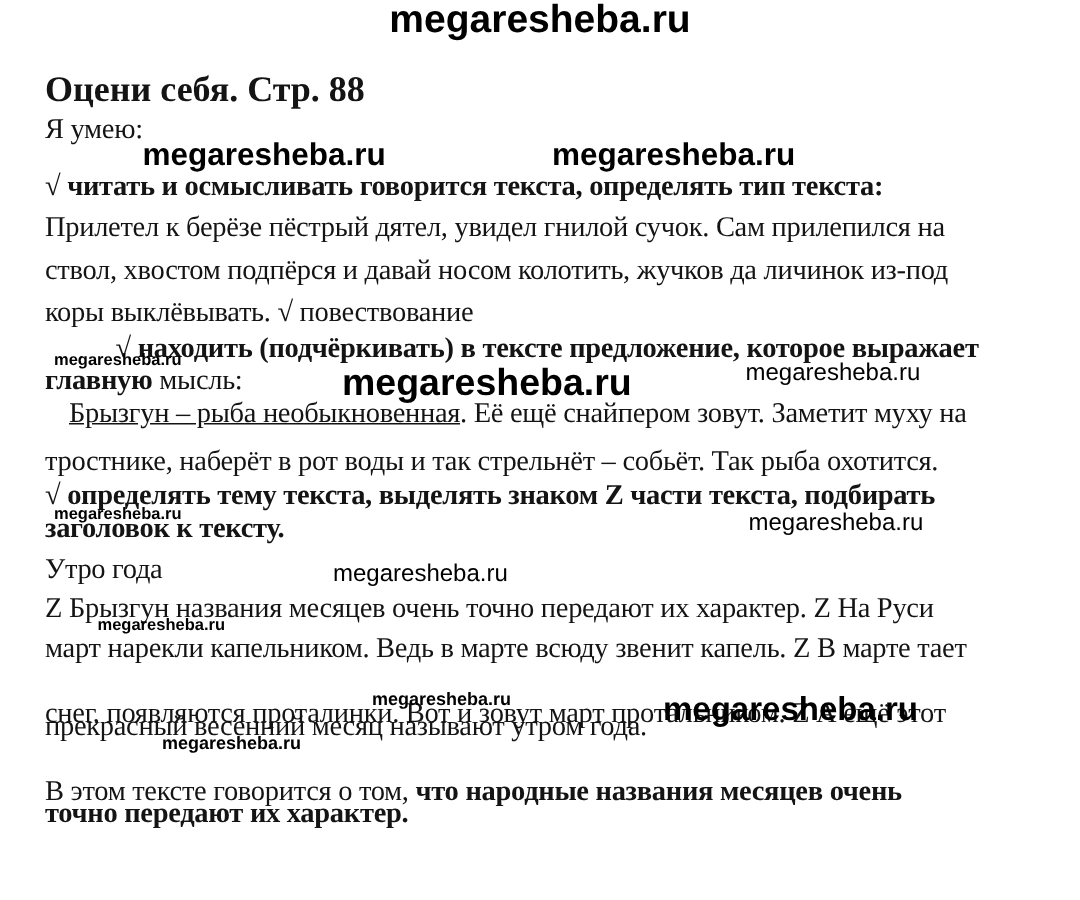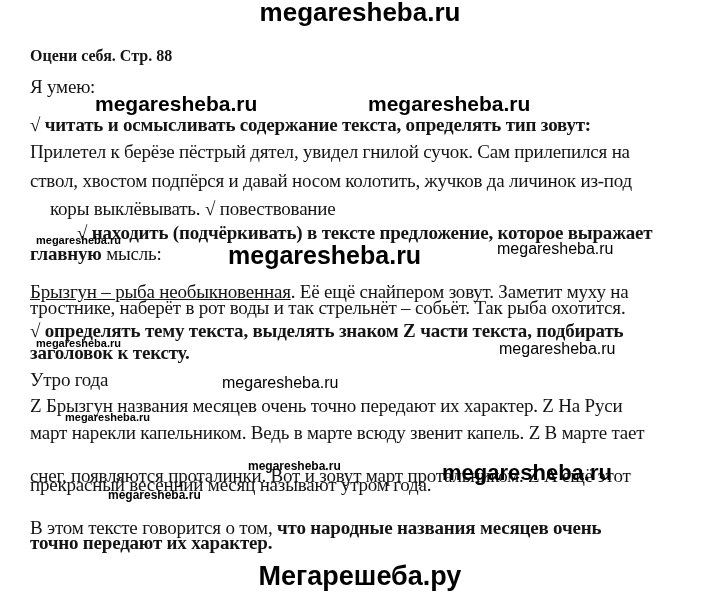--- a/index.html
+++ b/index.html
@@ -28,21 +28,21 @@
     width: 100%;
     text-align: center;
     font-family: "Liberation Sans", sans-serif;
     font-weight: bold;
     font-size: 27px;
     color: #000000;
   }
   .section-title {
     position: absolute;
     left: 30px; top: 47px;
-    font-size: 16px;
+    font-size: 24px;
     font-weight: bold;
     white-space: nowrap;
   }
   .line {
     position: absolute;
     left: 30px;
     white-space: nowrap;
     font-size: 19px;
     line-height: 23px;
     letter-spacing: -0.2px;
@@ -62,27 +62,27 @@
 <body>
 
 <div class="page">
 
   <div class="header-wm">megaresheba.ru</div>
 
   <div class="section-title">Оцени себя. Стр. 88</div>
 
   <div id="lines">
       <div class="line" style="top: 75px;"><span>Я умею:</span></div>
-      <div class="line" style="top: 113px;"><span class="b">√ читать и осмысливать содержание текста, определять тип зовут:</span></div>
+      <div class="line" style="top: 113px;"><span class="b">√ читать и осмысливать говорится текста, определять тип текста:</span></div>
       <div class="line" style="top: 140px;"><span>Прилетел к берёзе пёстрый дятел, увидел гнилой сучок. Сам прилепился на</span></div>
       <div class="line" style="top: 169px; text-align: right;"><span>ствол, хвостом подпёрся и давай носом колотить, жучков да личинок из-под</span></div>
-      <div class="line" style="top: 197px; margin-left: 20px;"><span>коры выклёвывать. √ повествование</span></div>
+      <div class="line" style="top: 197px;"><span>коры выклёвывать. √ повествование</span></div>
       <div class="line" style="top: 221px; margin-left: 47px;"><span class="b">√ находить (подчёркивать) в тексте предложение, которое выражает</span></div>
       <div class="line" style="top: 242px;"><span class="b">главную </span><span>мысль:</span></div>
-      <div class="line" style="top: 280px;"><span class="u">Брызгун – рыба необыкновенная</span><span>. Её ещё снайпером зовут. Заметит муху на</span></div>
+      <div class="line" style="top: 264px; margin-left: 16px;"><span class="u">Брызгун – рыба необыкновенная</span><span>. Её ещё снайпером зовут. Заметит муху на</span></div>
       <div class="line" style="top: 296px;"><span>тростнике, наберёт в рот воды и так стрельнёт – собьёт. Так рыба охотится.</span></div>
       <div class="line" style="top: 319px;"><span class="b">√ определять тему текста, выделять знаком Z части текста, подбирать</span></div>
       <div class="line" style="top: 341px;"><span class="b">заголовок к тексту.</span></div>
       <div class="line" style="top: 368px;"><span>Утро года</span></div>
       <div class="line" style="top: 394px;"><span>Z Брызгун названия месяцев очень точно передают их характер. Z На Руси</span></div>
       <div class="line" style="top: 421px;"><span>март нарекли капельником. Ведь в марте всюду звенит капель. Z В марте тает</span></div>
       <div class="line" style="top: 464px;"><span>снег, появляются проталинки. Вот и зовут март протальником. Z А ещё этот</span></div>
       <div class="line" style="top: 473px;"><span>прекрасный весенний месяц называют утром года.</span></div>
       <div class="line" style="top: 516px;"><span>В этом тексте говорится о том, </span><span class="b">что народные названия месяцев очень</span></div>
       <div class="line" style="top: 531px;"><span class="b">точно передают их характер.</span></div>
@@ -96,15 +96,14 @@
       <div class="wm bold" style="left: 228px; top: 242px; font-size: 25px;">megaresheba.ru</div>
       <div class="wm bold" style="left: 36px; top: 337px; font-size: 11px;">megaresheba.ru</div>
       <div class="wm" style="left: 499px; top: 340px; font-size: 16px;">megaresheba.ru</div>
       <div class="wm" style="left: 222px; top: 374px; font-size: 16px;">megaresheba.ru</div>
       <div class="wm bold" style="left: 65px; top: 411px; font-size: 11px;">megaresheba.ru</div>
       <div class="wm bold" style="left: 248px; top: 460px; font-size: 12px;">megaresheba.ru</div>
       <div class="wm bold" style="left: 442px; top: 461px; font-size: 22px;">megaresheba.ru</div>
       <div class="wm bold" style="left: 108px; top: 489px; font-size: 12px;">megaresheba.ru</div>
     </div>
 
-  <div class="footer-wm">Мегарешеба.ру</div>
 
 </div>
 
 </body></html>

